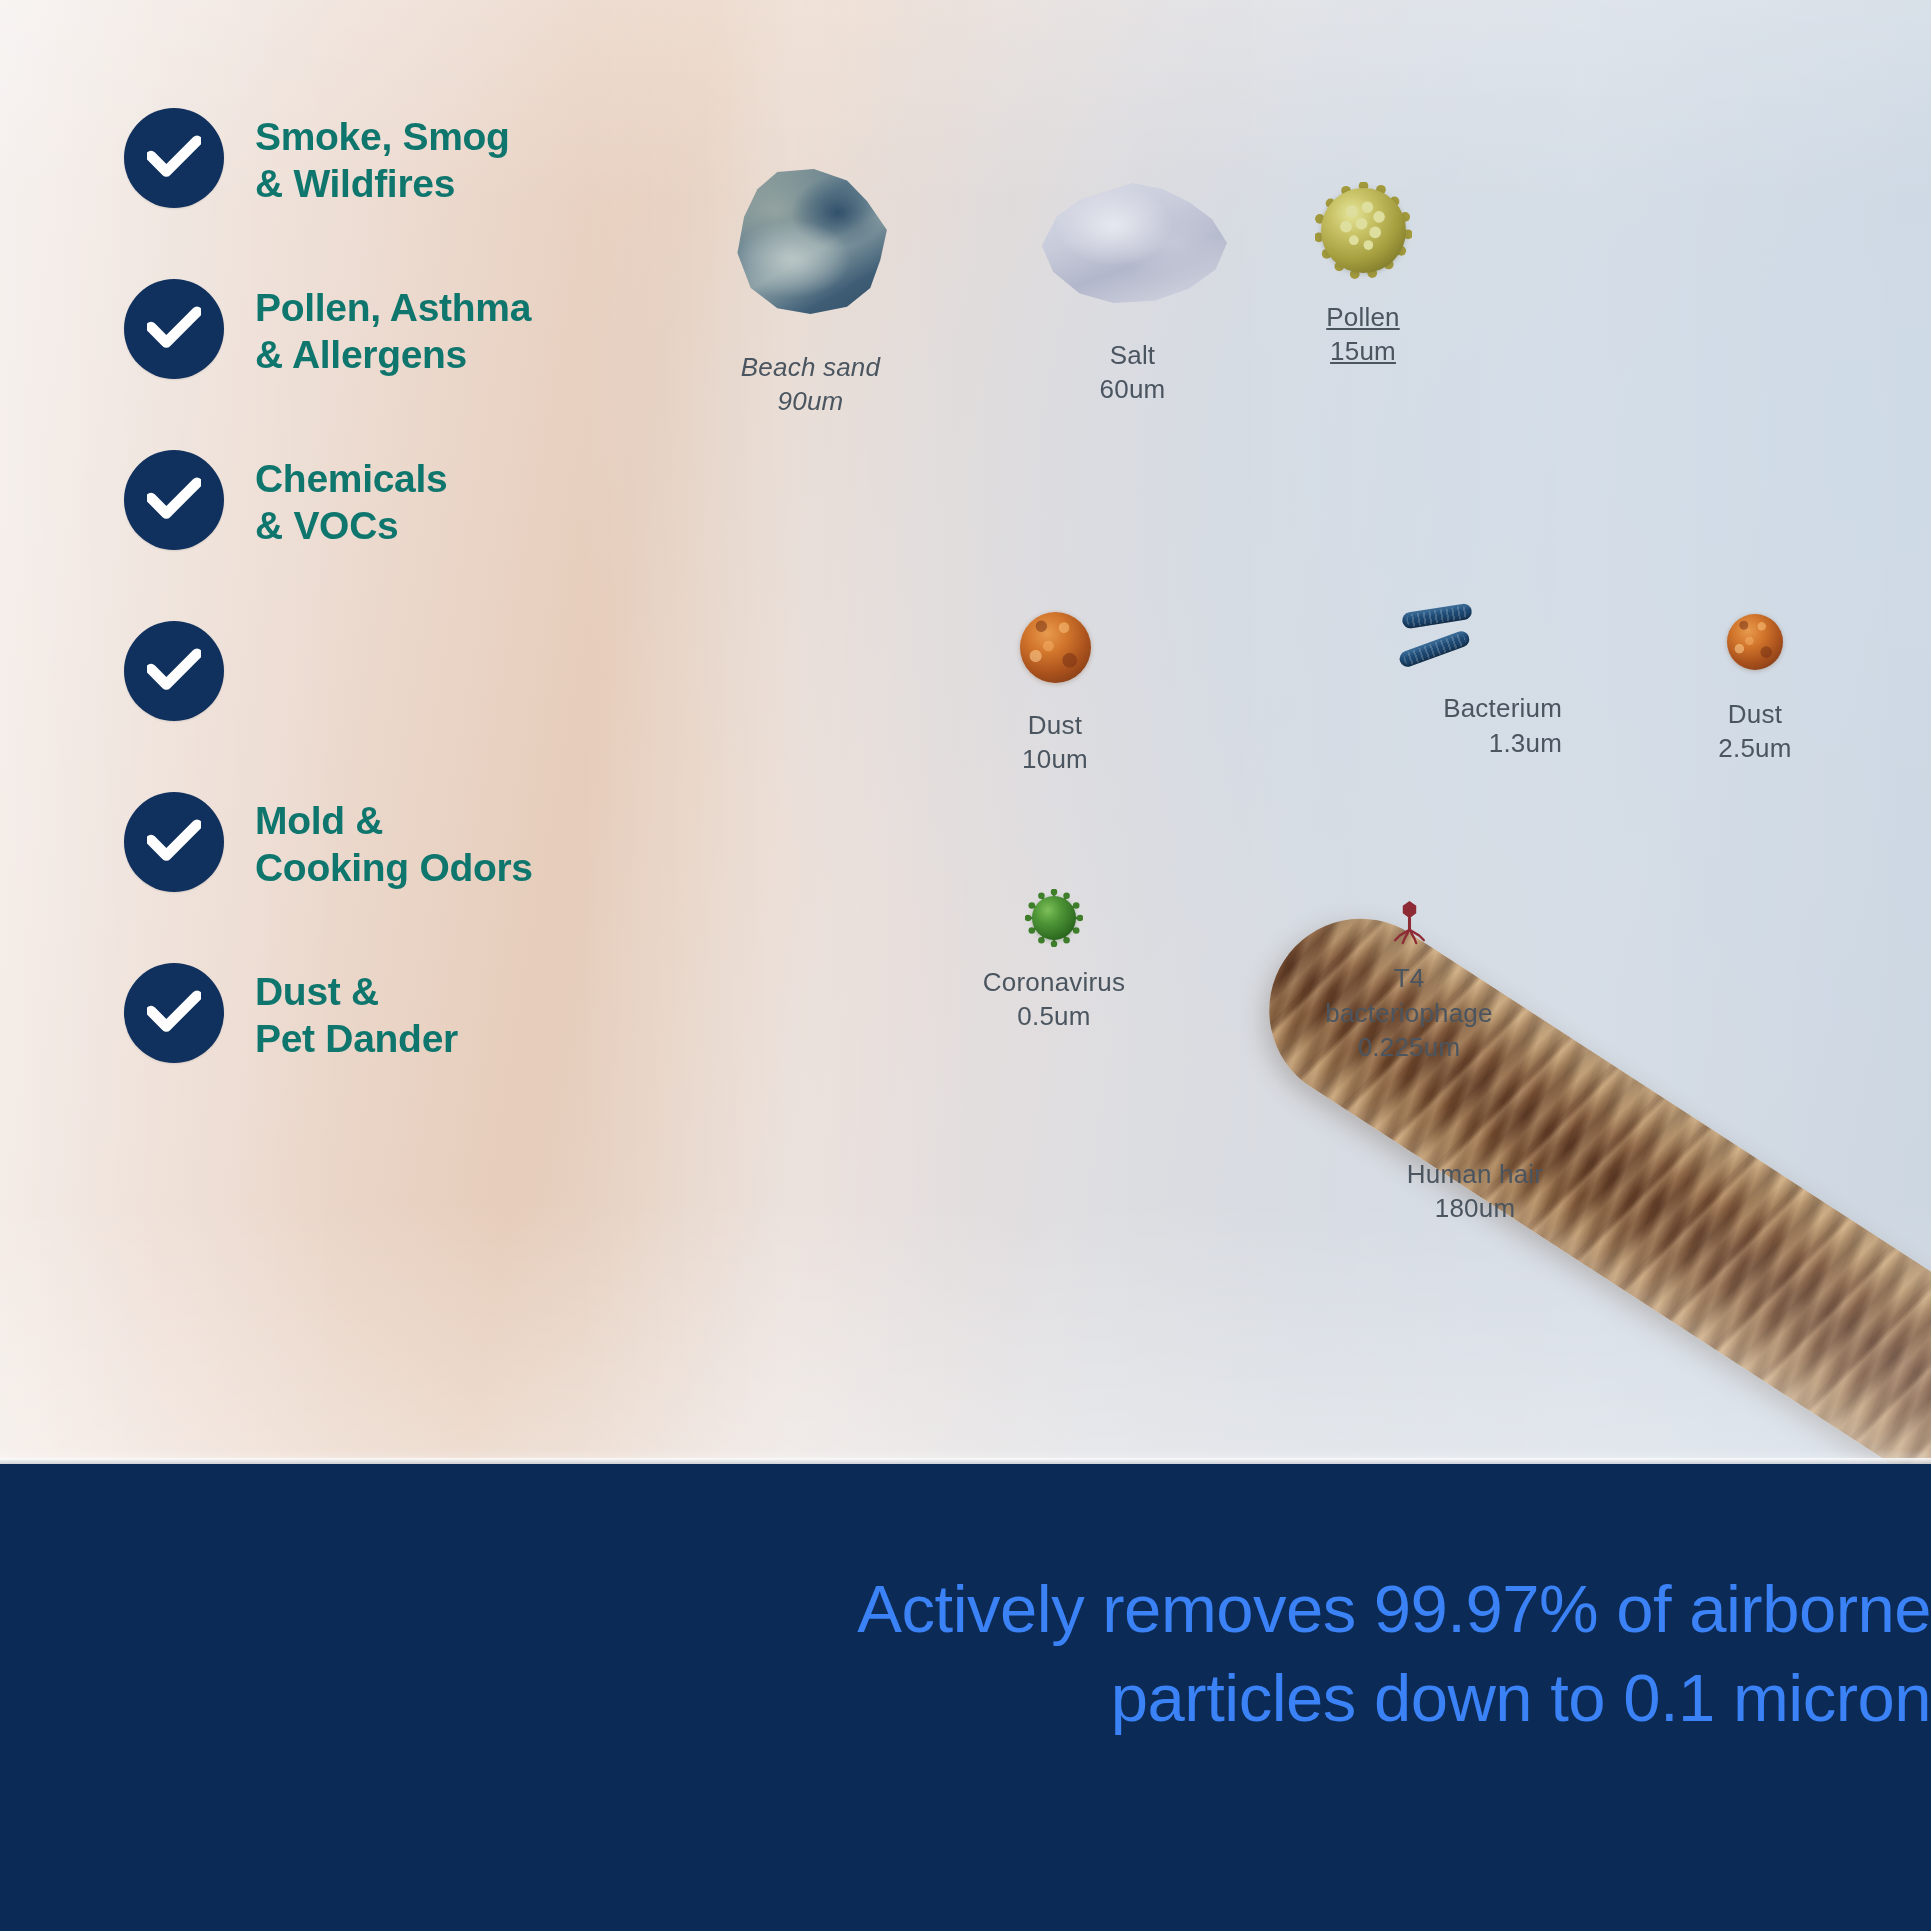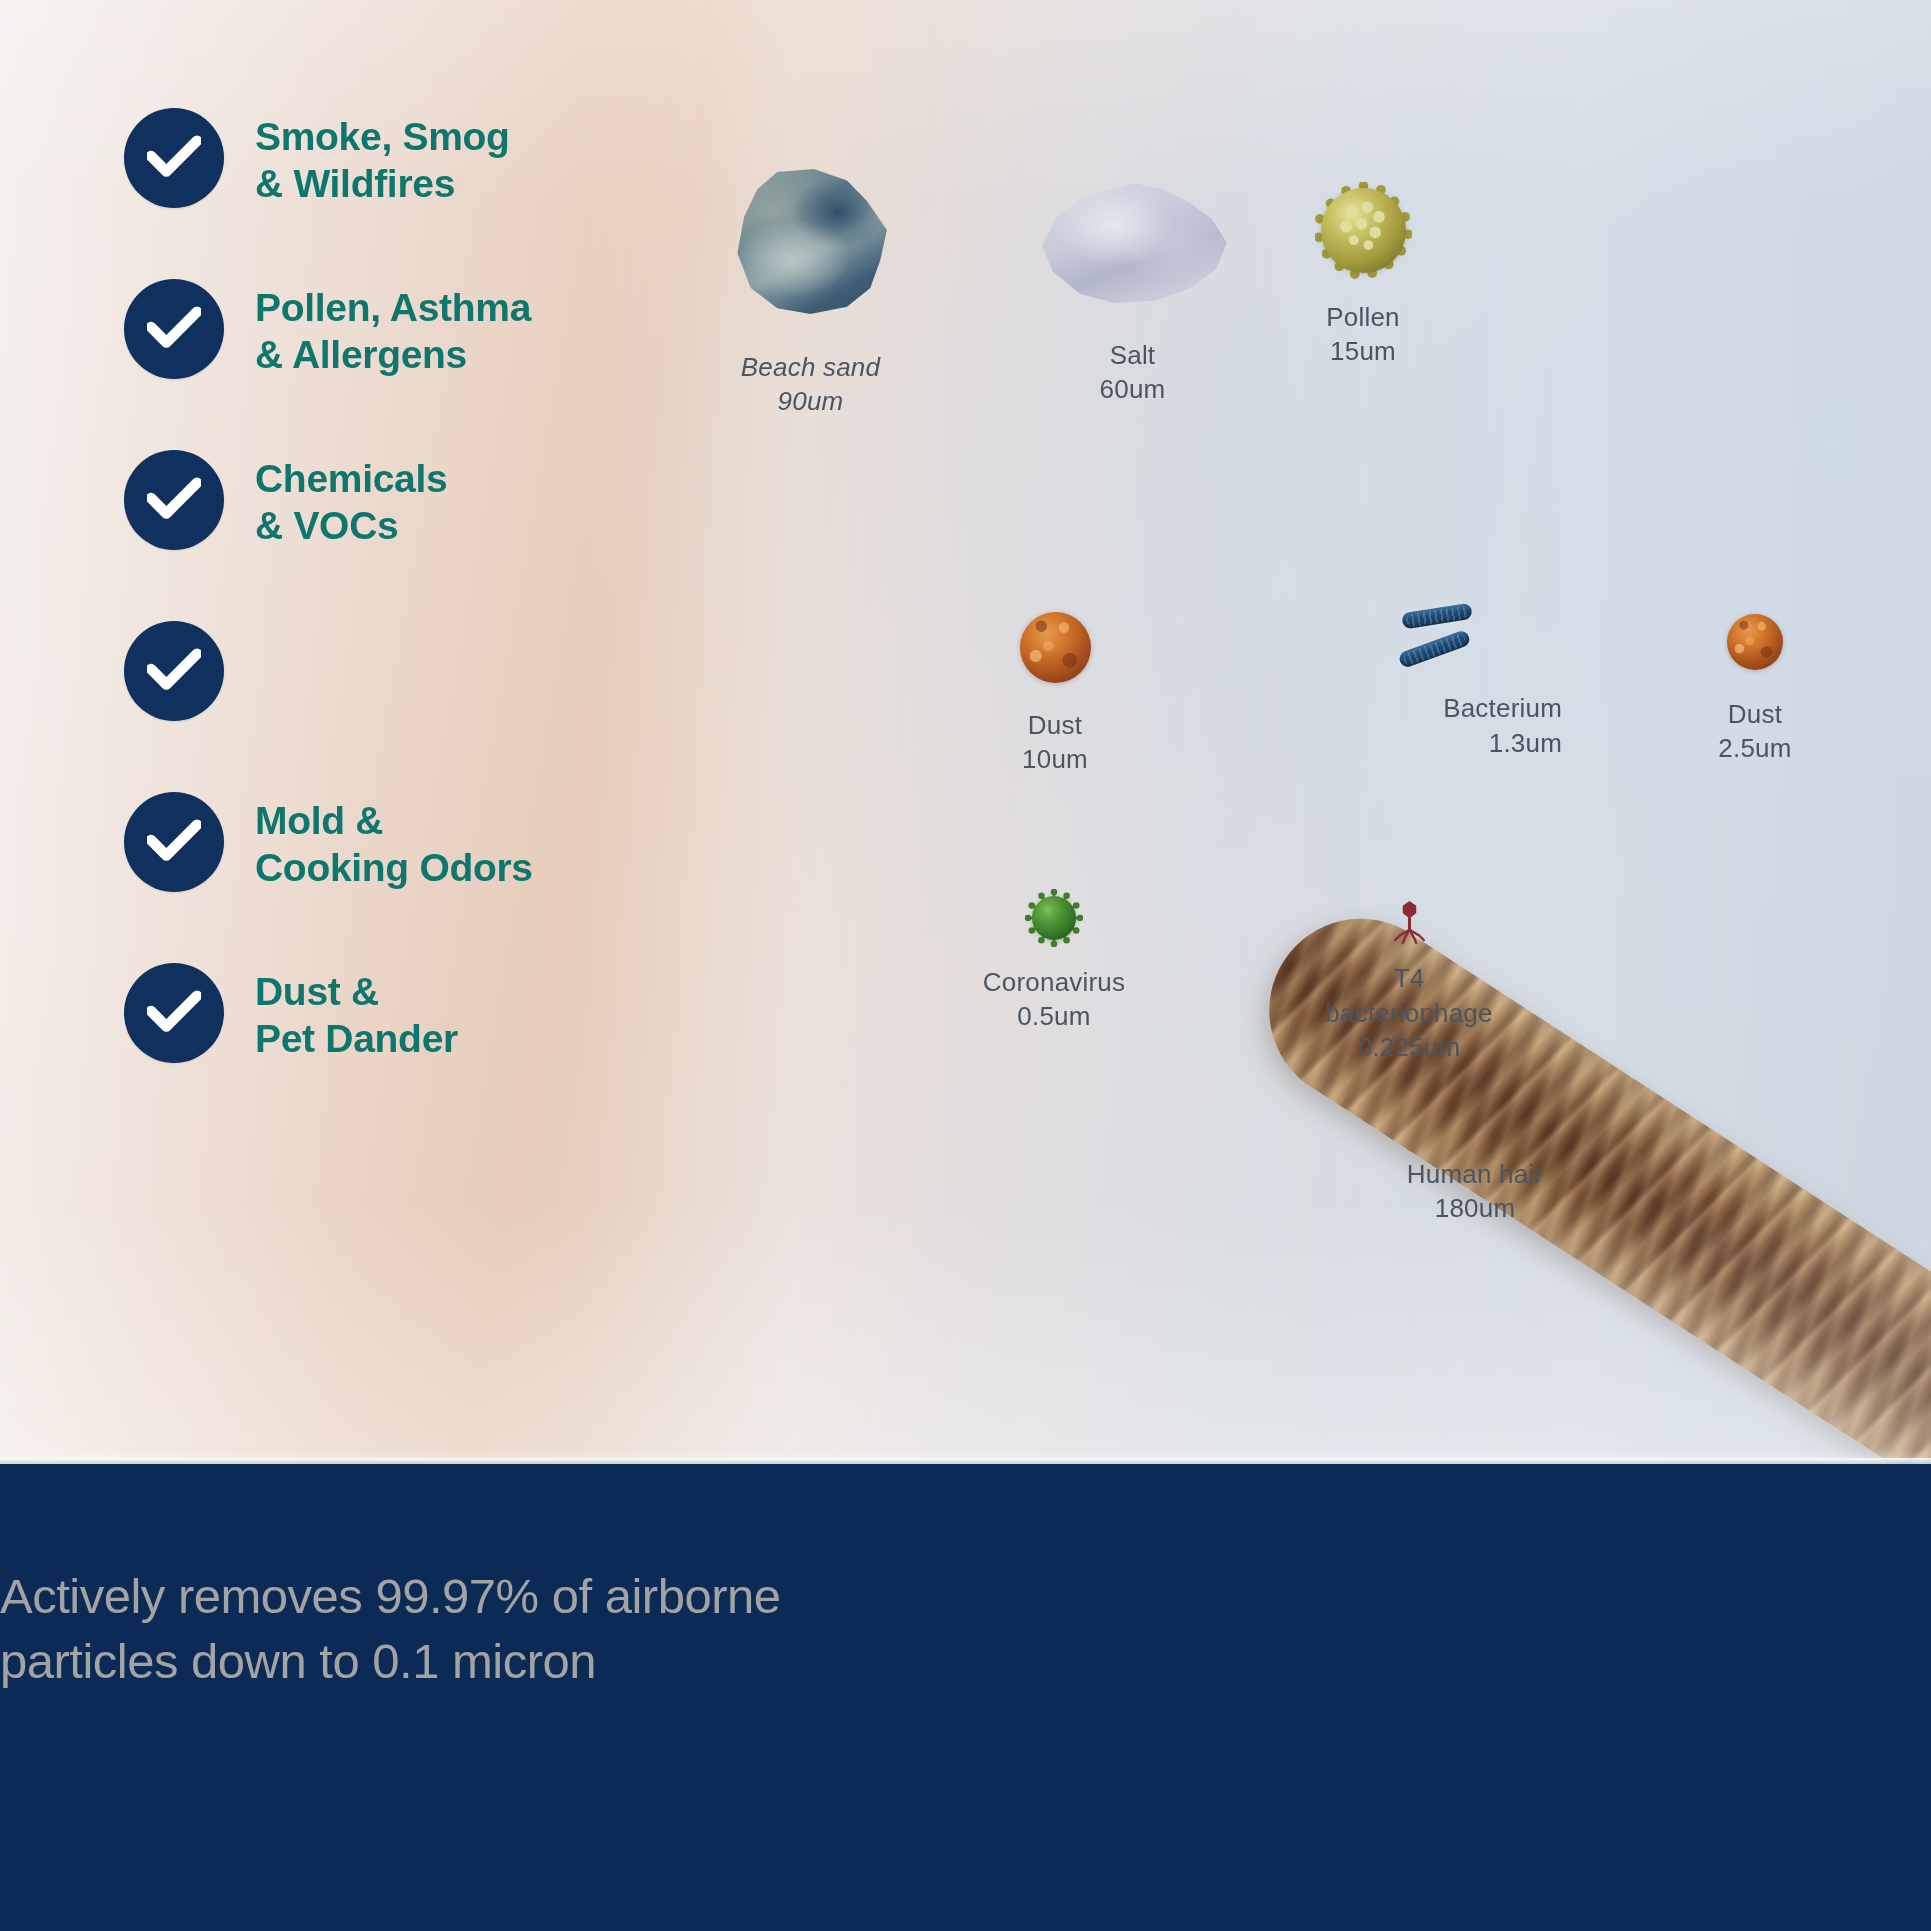--- a/index.html
+++ b/index.html
@@ -251,23 +251,23 @@
     top: 1464px;
     width: 1931px;
     height: 467px;
     background: #0b2a55;
   }
   .banner-text {
     position: absolute;
     left: 0;
     top: 100px;
     width: 1931px;
-    text-align: left;
-    color: #a3a3a3;
-    font-size: 49px;
+    text-align: right;
+    color: #3b82f6;
+    font-size: 67px;
     line-height: 1.33;
     white-space: pre-line;
     letter-spacing: -0.5px;
   }
   .banner-edge {
     position:absolute;
     left:0; top:1458px; width:1931px; height:5.8px;
     background: linear-gradient(180deg, rgba(255,255,255,0.9), rgba(190,195,205,0.7));
   }
 </style>
@@ -385,21 +385,21 @@
             <circle cx="54" cy="26" r="6"></circle>
             <circle cx="66" cy="36" r="6"></circle>
           <circle cx="32" cy="46" r="6"></circle>
             <circle cx="48" cy="43" r="6"></circle>
             <circle cx="62" cy="52" r="6"></circle>
           <circle cx="40" cy="60" r="5"></circle>
             <circle cx="55" cy="65" r="5"></circle>
         </g>
       </svg>
     </div>
-    <div class="p-label" style="margin-top:21px;width:164px;margin-left:-34px;">Pollen
+    <div class="p-label" style="margin-top:21px;width:164px;margin-left:-34px;text-decoration:underline;">Pollen
 15um</div>
   </div>
 
   <div class="particle" style="left:1020px; top:612px; width:71px;">
     <div class="p-art dust" style="width:71px;height:71px;"></div>
     <div class="p-label" style="margin-top:25px;width:154px;margin-left:-42px;">Dust
 10um</div>
   </div>
 
   <div class="particle" style="left:1388px; top:606px; width:116px;text-align:right;">

